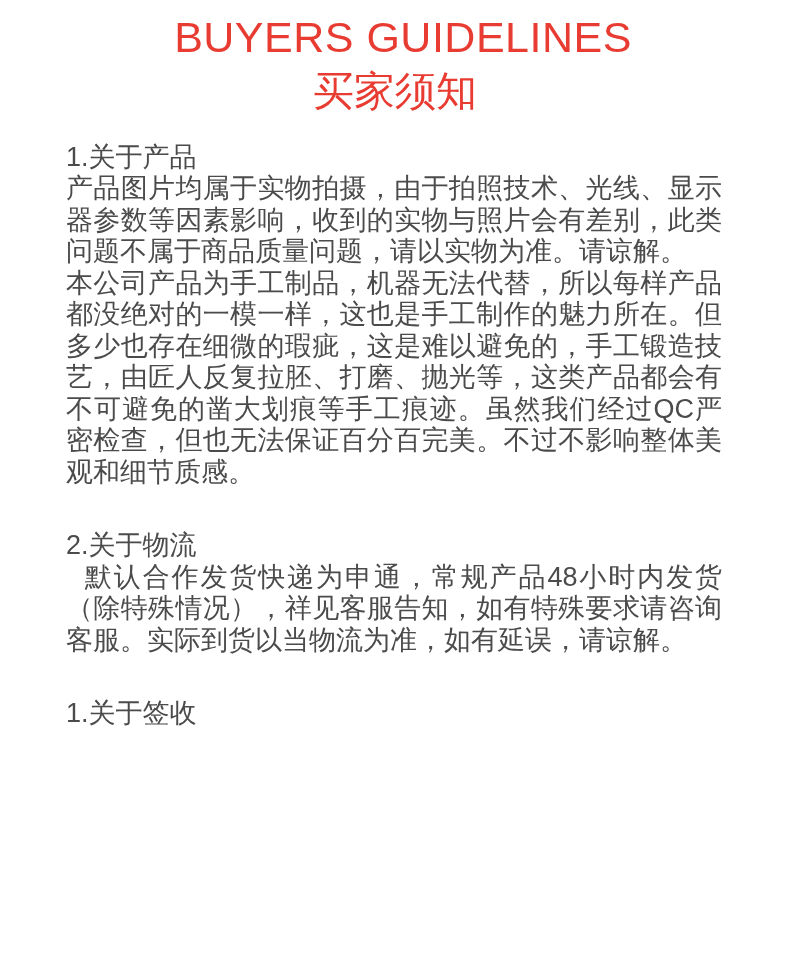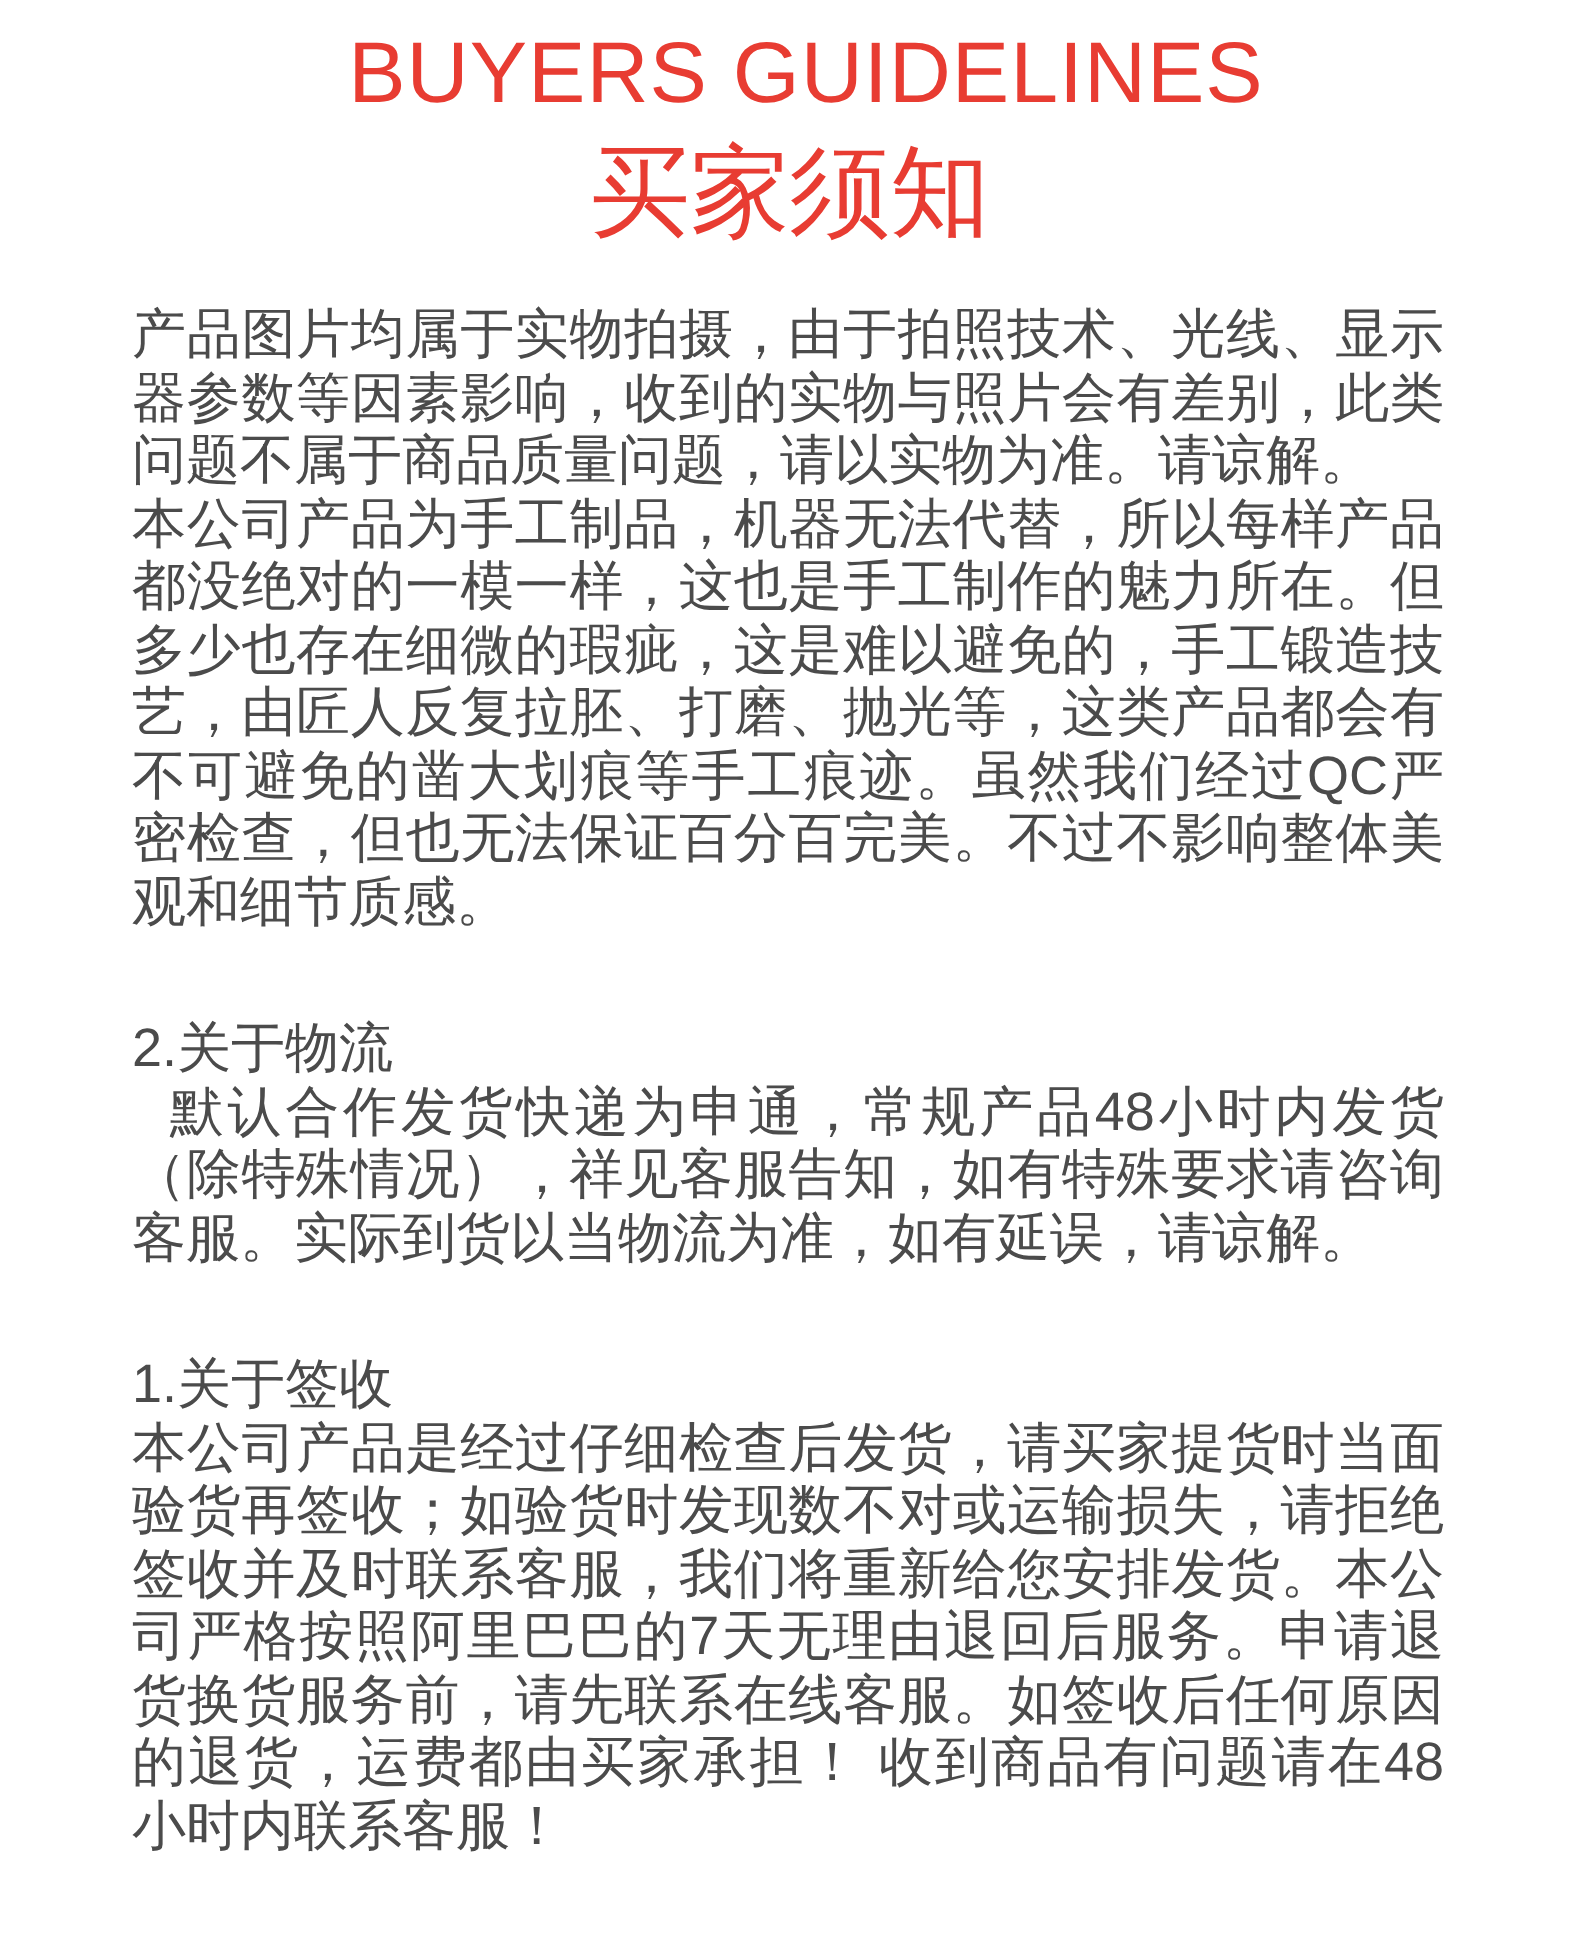--- a/index.html
+++ b/index.html
@@ -21,21 +21,21 @@
   .title-en {
     margin: 0;
     font-size: 43px;
     font-weight: 400;
     letter-spacing: 0.5px;
     color: #e83c32;
     line-height: 1.18;
   }
   .title-zh {
     margin: 5px 16px 0 0;
-    font-size: 50px;
+    font-size: 41px;
     font-weight: 400;
     color: #e83c32;
     line-height: 1.15;
   }
   .content {
     padding: 27px 68px 0 66px;
     color: #4b4b4b;
     font-size: 27px;
     line-height: 31.5px;
   }
@@ -62,29 +62,29 @@
 <div class="page">
 
   <header class="page-header">
     <h1 class="title-en">BUYERS GUIDELINES</h1>
     <h2 class="title-zh">买家须知</h2>
   </header>
 
   <main class="content">
 
     <section class="sec">
+      <h3 class="sec-heading">1.关于产品</h3>
       <p class="para">产品图片均属于实物拍摄，由于拍照技术、光线、显示器参数等因素影响，收到的实物与照片会有差别，此类问题不属于商品质量问题，请以实物为准。请谅解。</p>
       <p class="para">本公司产品为手工制品，机器无法代替，所以每样产品都没绝对的一模一样，这也是手工制作的魅力所在。但多少也存在细微的瑕疵，这是难以避免的，手工锻造技艺，由匠人反复拉胚、打磨、抛光等，这类产品都会有不可避免的凿大划痕等手工痕迹。虽然我们经过QC严密检查，但也无法保证百分百完美。不过不影响整体美观和细节质感。</p>
     </section>
 
     <section class="sec">
       <h3 class="sec-heading">2.关于物流</h3>
       <p class="para">  默认合作发货快递为申通，常规产品48小时内发货（除特殊情况），祥见客服告知，如有特殊要求请咨询客服。实际到货以当物流为准，如有延误，请谅解。</p>
     </section>
 
     <section class="sec">
       <h3 class="sec-heading">1.关于签收</h3>
-      <p class="para">本公司产品是经过仔细检查后发货，请买家提货时当面验货再签收；如验货时发现数不对或运输损失，请拒绝签收并及时联系客服，我们将重新给您安排发货。本公司严格按照阿里巴巴的7天无理由退回后服务。申请退货换货服务前，请先联系在线客服。如签收后任何原因的退货，运费都由买家承担！ 收到商品有问题请在48小时内联系客服！</p>
     </section>
 
   </main>
 
 </div>
 
 </body></html>

